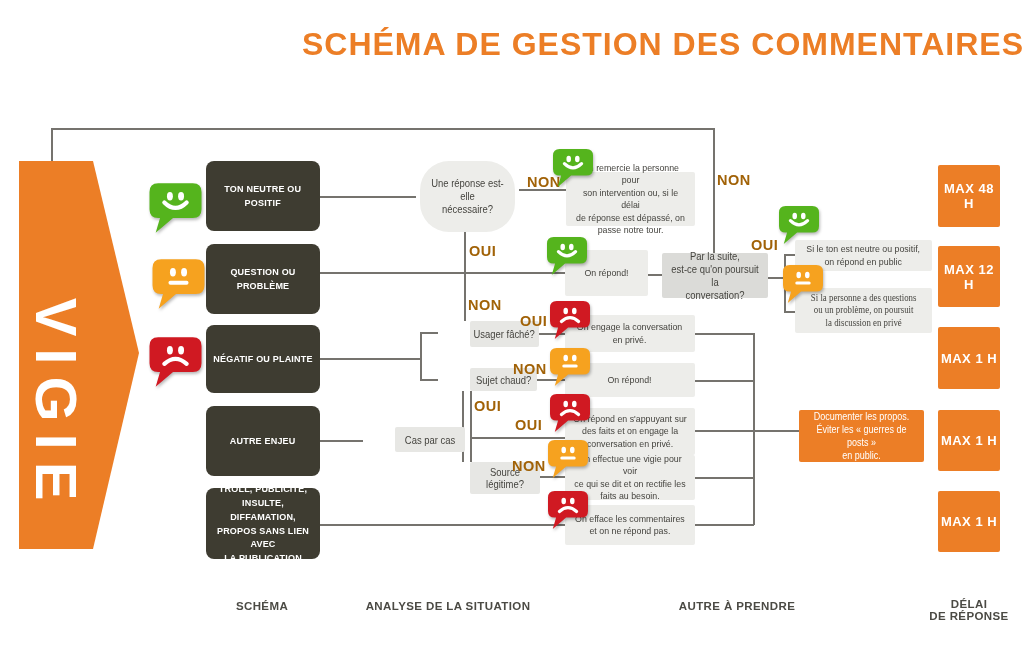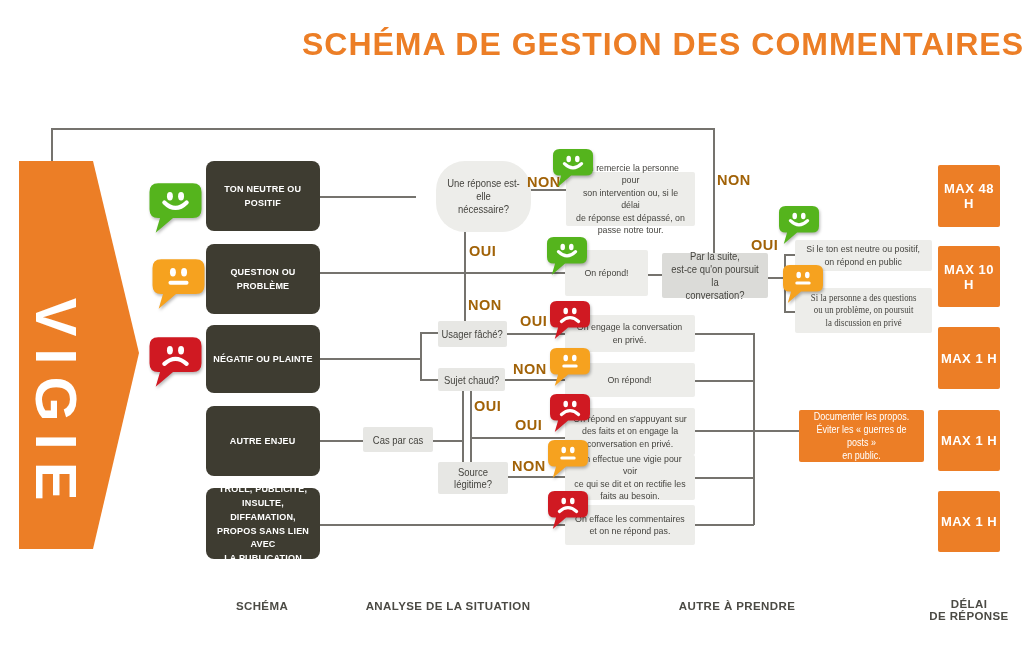--- a/index.html
+++ b/index.html
@@ -10,21 +10,21 @@
   body{font-family:"Liberation Sans",sans-serif;}
   #canvas{position:relative;width:1024px;height:663px;background:#fff;overflow:hidden;}
   .hline{position:absolute;height:1.6px;background:var(--c-line);}
   .vline{position:absolute;width:1.6px;background:var(--c-line);}
   .title{position:absolute;left:0;top:26px;width:100%;text-align:right;
          font-size:32px;font-weight:700;letter-spacing:1px;color:var(--c-accent);}
   .box{position:absolute;display:flex;align-items:center;justify-content:center;
        text-align:center;color:#45443F;border-radius:2px;}
   .bx-label{display:inline-block;transform:scaleX(0.9);transform-origin:center;white-space:pre-line;}
   .gray{background:#EDEDEA;}
-  .gray2{background:#E7E7E4;}
+  .gray2{background:#E7E7E4;margin-left:32px;}
   .gray3{background:#DBDBD8;}
   .q{font-size:10.5px;line-height:13px;}
   .small-q{font-size:10.5px;line-height:12px;}
   .action{font-size:9.8px;line-height:12.5px;}
   .darkbox{background:var(--c-dark);color:#fff;border-radius:8px;
            font-weight:700;font-size:9.8px;line-height:1.4;letter-spacing:0.2px;}
   .dk-label{display:inline-block;transform:scaleX(0.92);transform-origin:center;white-space:pre-line;}
   .orangebox{background:var(--c-accent);color:#fff;}
   .delay{font-weight:700;font-size:13px;letter-spacing:0.5px;}
   .doc{font-size:10px;line-height:13px;font-weight:400;}
@@ -94,21 +94,21 @@
   <div class="box darkbox" style="left:206px;top:406px;width:114px;height:70px;">
       <span class="dk-label">AUTRE ENJEU</span>
     </div>
   <div class="box darkbox" style="left:206px;top:488px;width:114px;height:71px;">
       <span class="dk-label">TROLL, PUBLICITÉ,
 INSULTE, DIFFAMATION,
 PROPOS SANS LIEN AVEC
 LA PUBLICATION</span>
     </div>
 
-  <div class="box gray q" style="left:436px;top:161px;width:95px;height:71px;border-radius:29px;">
+  <div class="box gray q" style="left:420px;top:161px;width:95px;height:71px;border-radius:29px;">
       <span class="bx-label">Une réponse est-elle
 nécessaire?</span>
     </div>
   <div class="box gray action" style="left:566px;top:172px;width:129px;height:54px;">
       <span class="bx-label">On remercie la personne pour
 son intervention ou, si le délai
 de réponse est dépassé, on
 passe notre tour.</span>
     </div>
   <div class="box gray action" style="left:565px;top:250px;width:83px;height:46px;">
@@ -164,21 +164,21 @@
   <div class="box orangebox doc" style="left:799px;top:410px;width:125px;height:52px;">
       <span class="bx-label">Documenter les propos.
 Éviter les « guerres de posts »
 en public.</span>
     </div>
 
   <div class="box orangebox delay" style="left:938px;top:165px;width:62px;height:62px;">
       <span>MAX 48 H</span>
     </div>
   <div class="box orangebox delay" style="left:938px;top:246px;width:62px;height:61px;">
-      <span>MAX 10 H</span>
+      <span>MAX 12 H</span>
     </div>
   <div class="box orangebox delay" style="left:938px;top:327px;width:62px;height:62px;">
       <span>MAX 1 H</span>
     </div>
   <div class="box orangebox delay" style="left:938px;top:410px;width:62px;height:61px;">
       <span>MAX 1 H</span>
     </div>
   <div class="box orangebox delay" style="left:938px;top:491px;width:62px;height:61px;">
       <span>MAX 1 H</span>
     </div>

